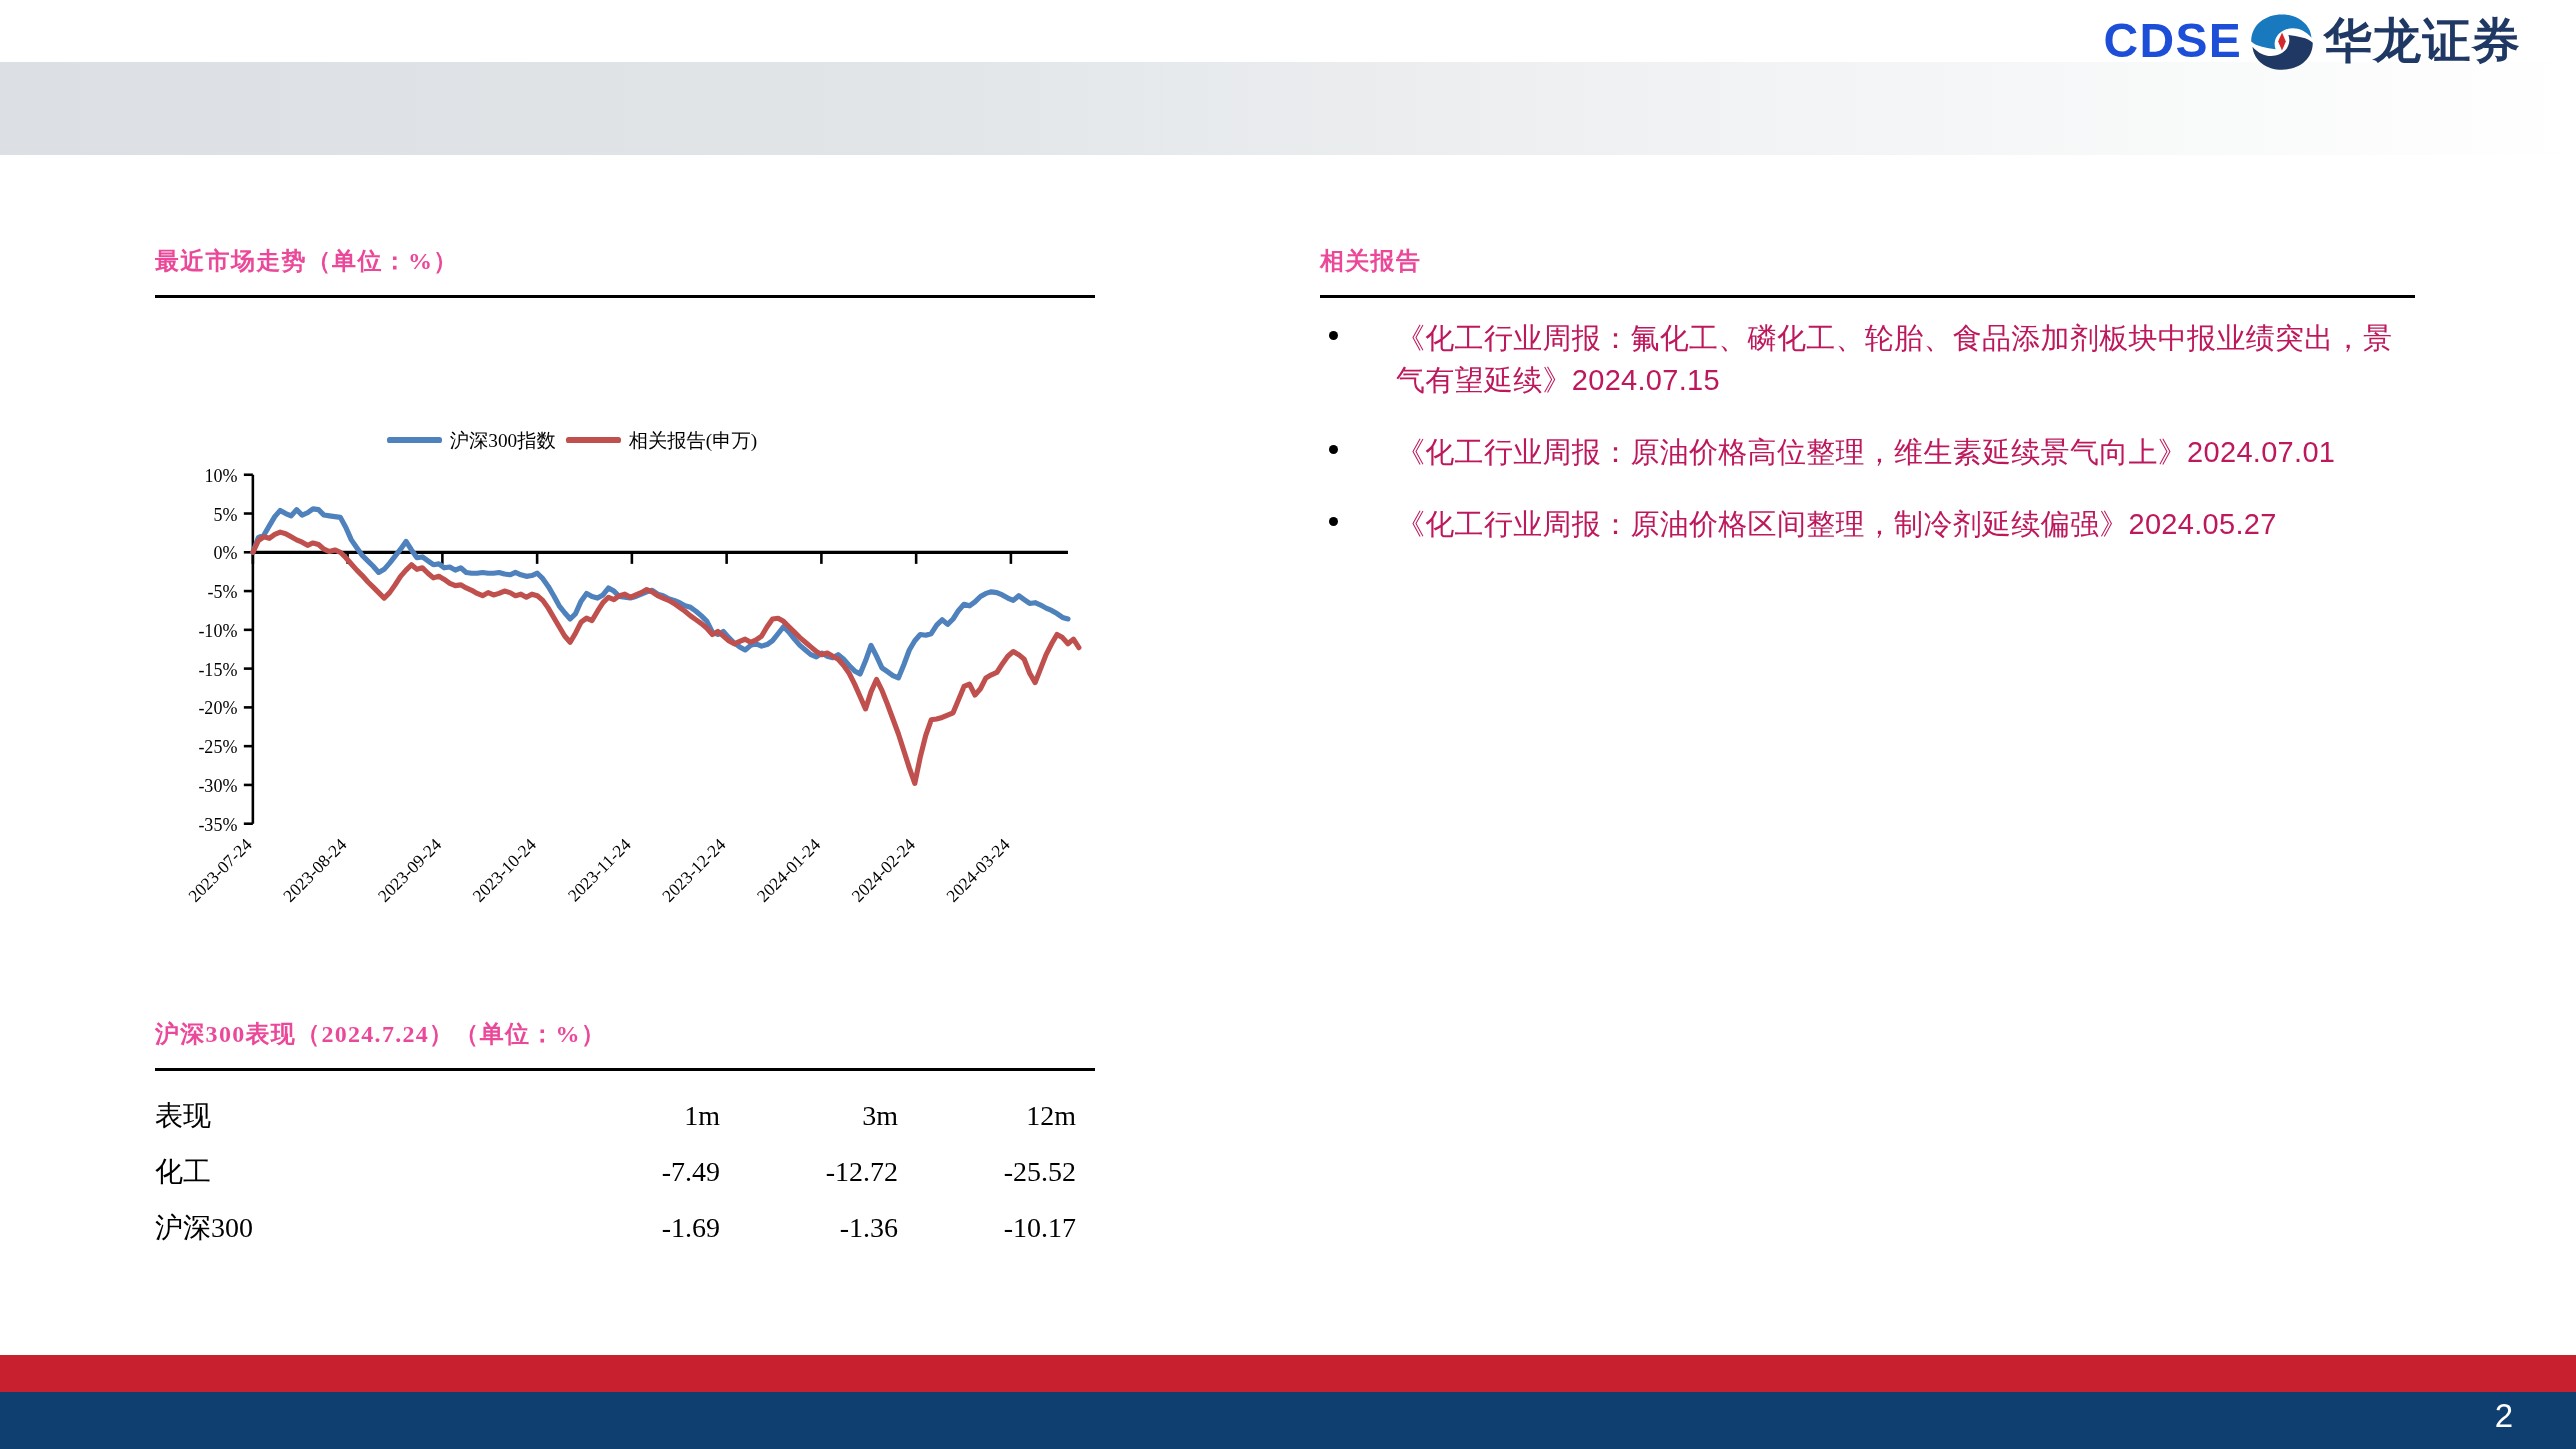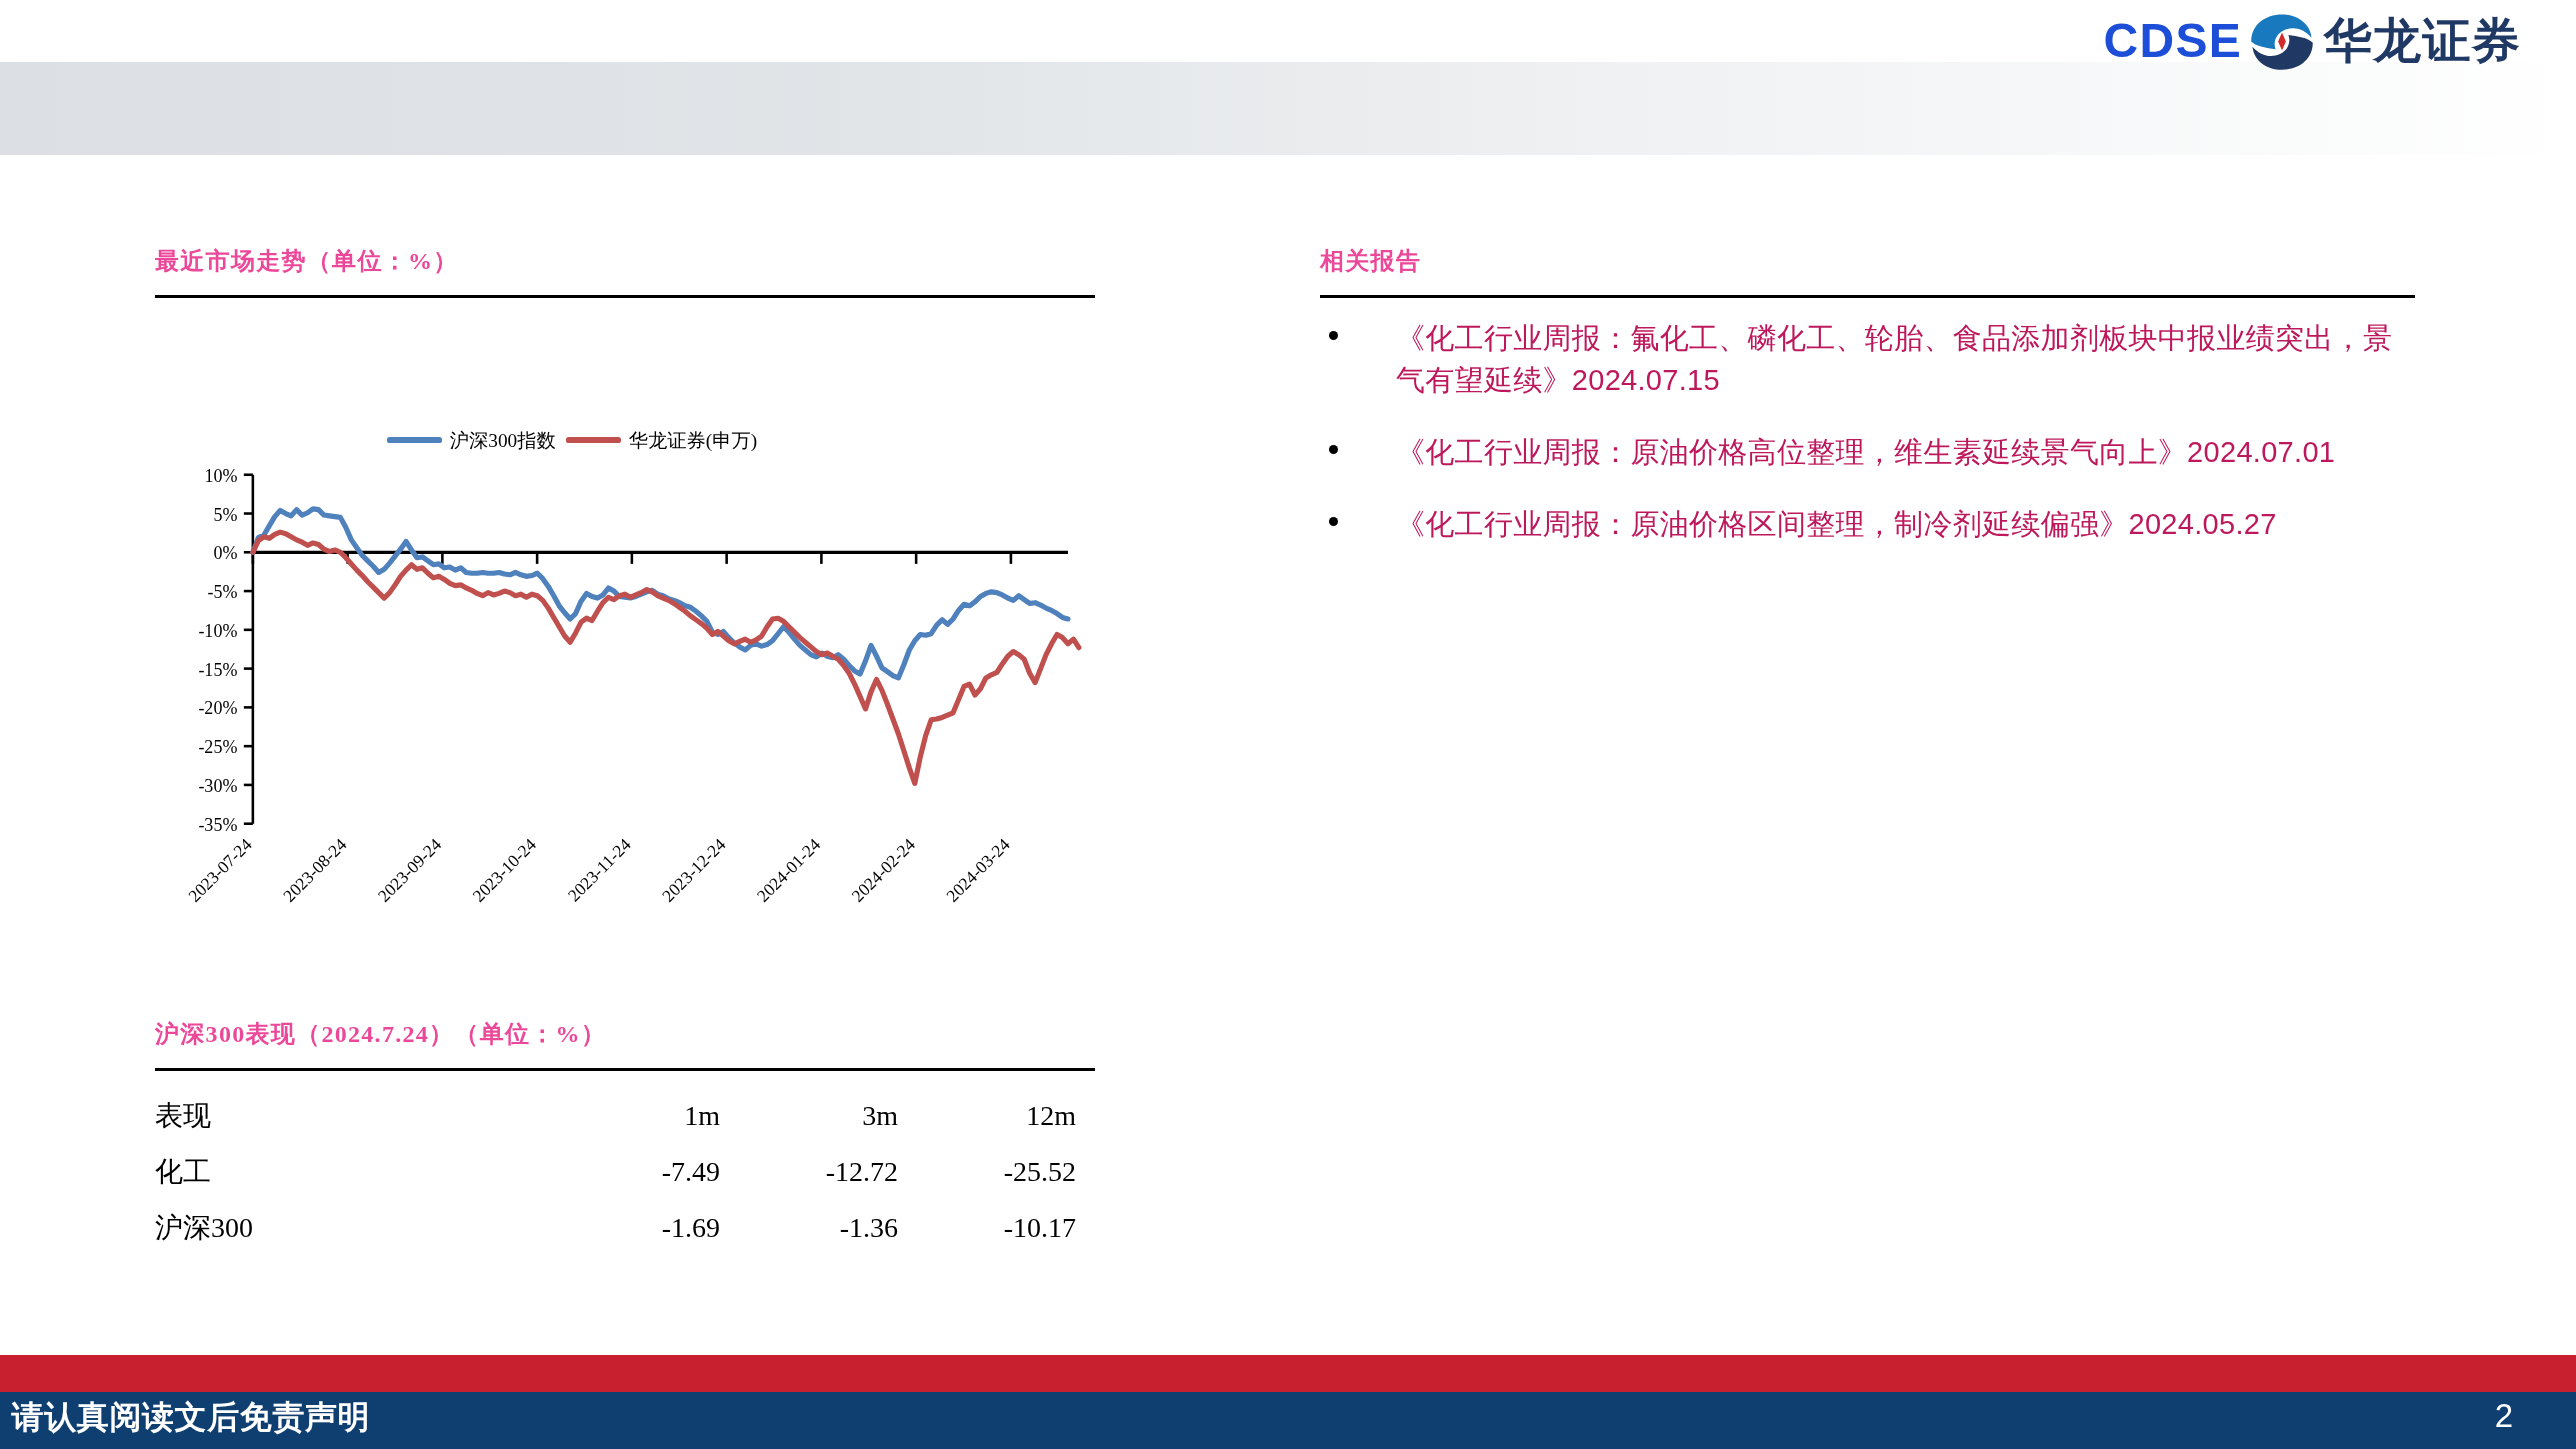--- a/index.html
+++ b/index.html
@@ -118,21 +118,21 @@
 
   <div id="chart-area">
 
     <div id="legend">
       <span class="lg-item">
         <span class="lg-swatch" style="background:#4f81bd"></span>
         <span class="lg-label">沪深300指数</span>
       </span>
       <span class="lg-item">
         <span class="lg-swatch" style="background:#c0504d"></span>
-        <span class="lg-label">华龙证券(申万)</span>
+        <span class="lg-label">相关报告(申万)</span>
       </span>
     </div>
 
     <div id="plot-wrap">
       <svg id="plot-svg" width="940" height="451" viewBox="0 0 1460 700">
           <line x1="152" y1="18" x2="152" y2="560" stroke="#000" stroke-width="4"></line>
           <line x1="138" y1="18" x2="152" y2="18" stroke="#000" stroke-width="4"></line>
           <text x="128" y="29" text-anchor="end" font-family="&quot;Liberation Serif&quot;,&quot;DejaVu Serif&quot;,serif" font-size="28" fill="#000">10%</text>
           <line x1="138" y1="78.22222222222223" x2="152" y2="78.22222222222223" stroke="#000" stroke-width="4"></line>
           <text x="128" y="89.22222222222223" text-anchor="end" font-family="&quot;Liberation Serif&quot;,&quot;DejaVu Serif&quot;,serif" font-size="28" fill="#000">5%</text>
@@ -240,16 +240,15 @@
     </li>
     <li>
       <span class="bullet"></span>
       <span>《化工行业周报：原油价格区间整理，制冷剂延续偏强》2024.05.27</span>
     </li>
   </ul>
 </div>
 
 <div id="footer-red"></div>
 <div id="footer-navy">
-  <span id="footer-text">请认真阅读文后免责声明</span>
   <span id="footer-page">2</span>
 </div>
 
 
 </body></html>

